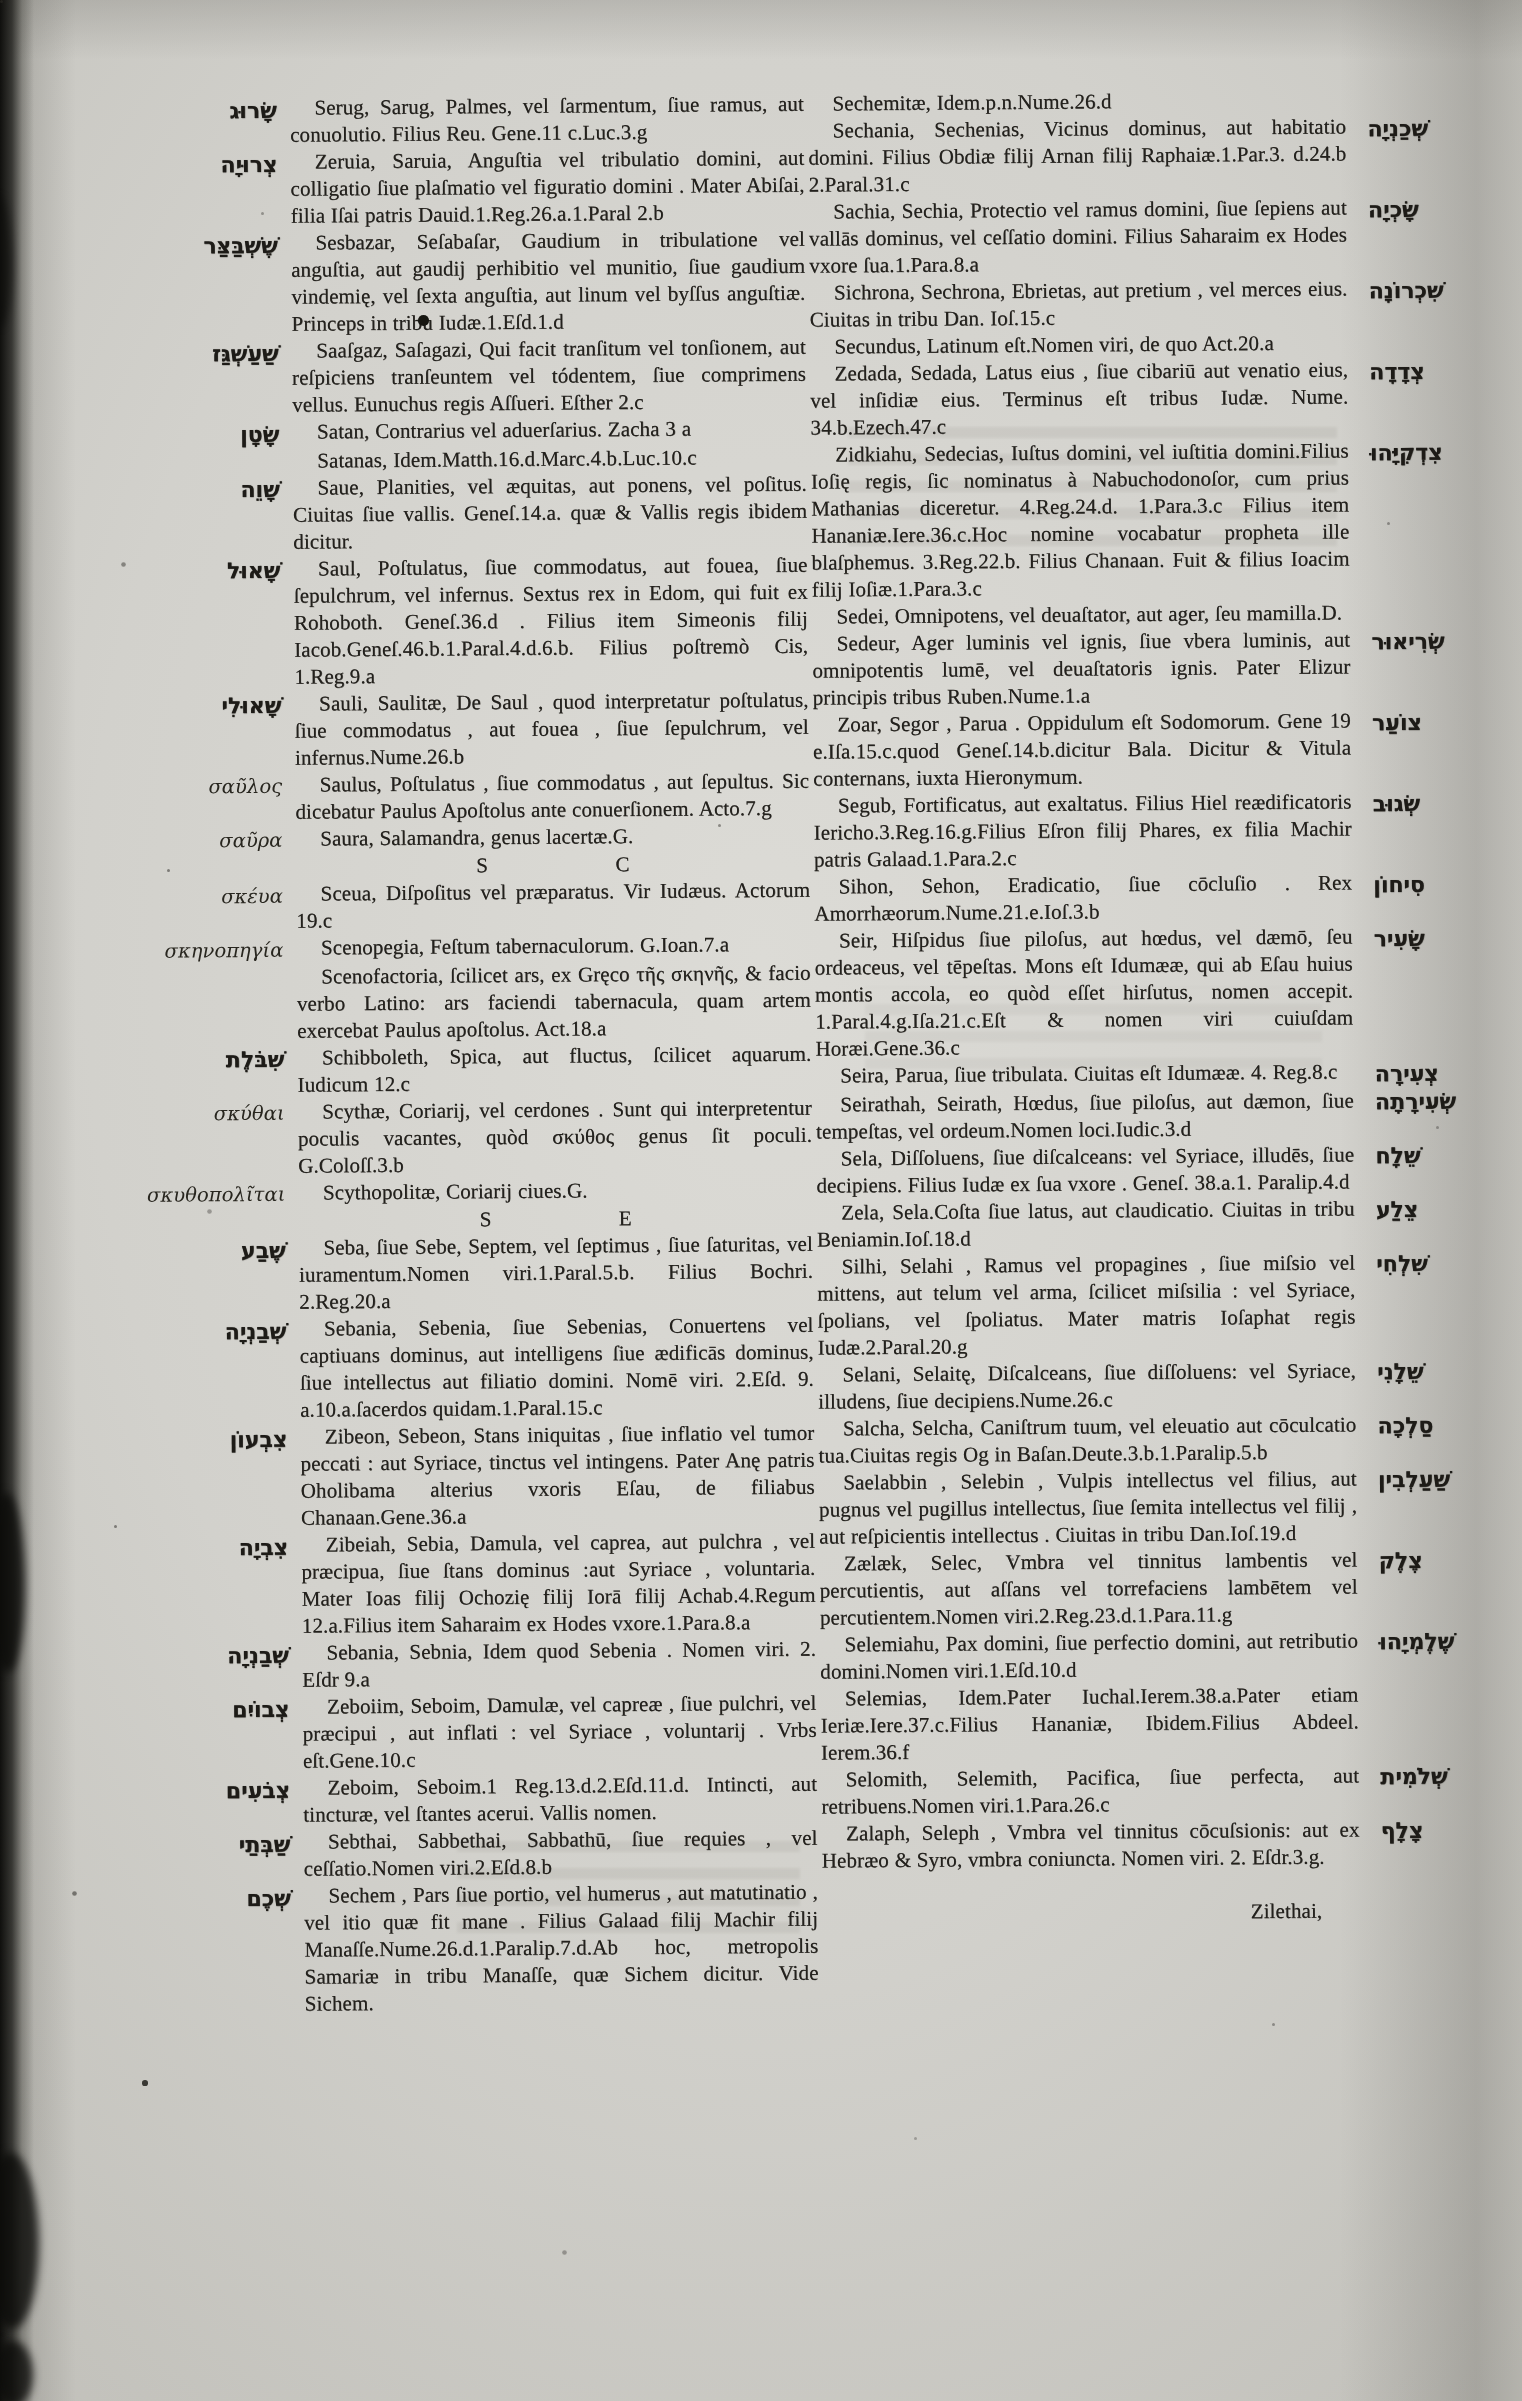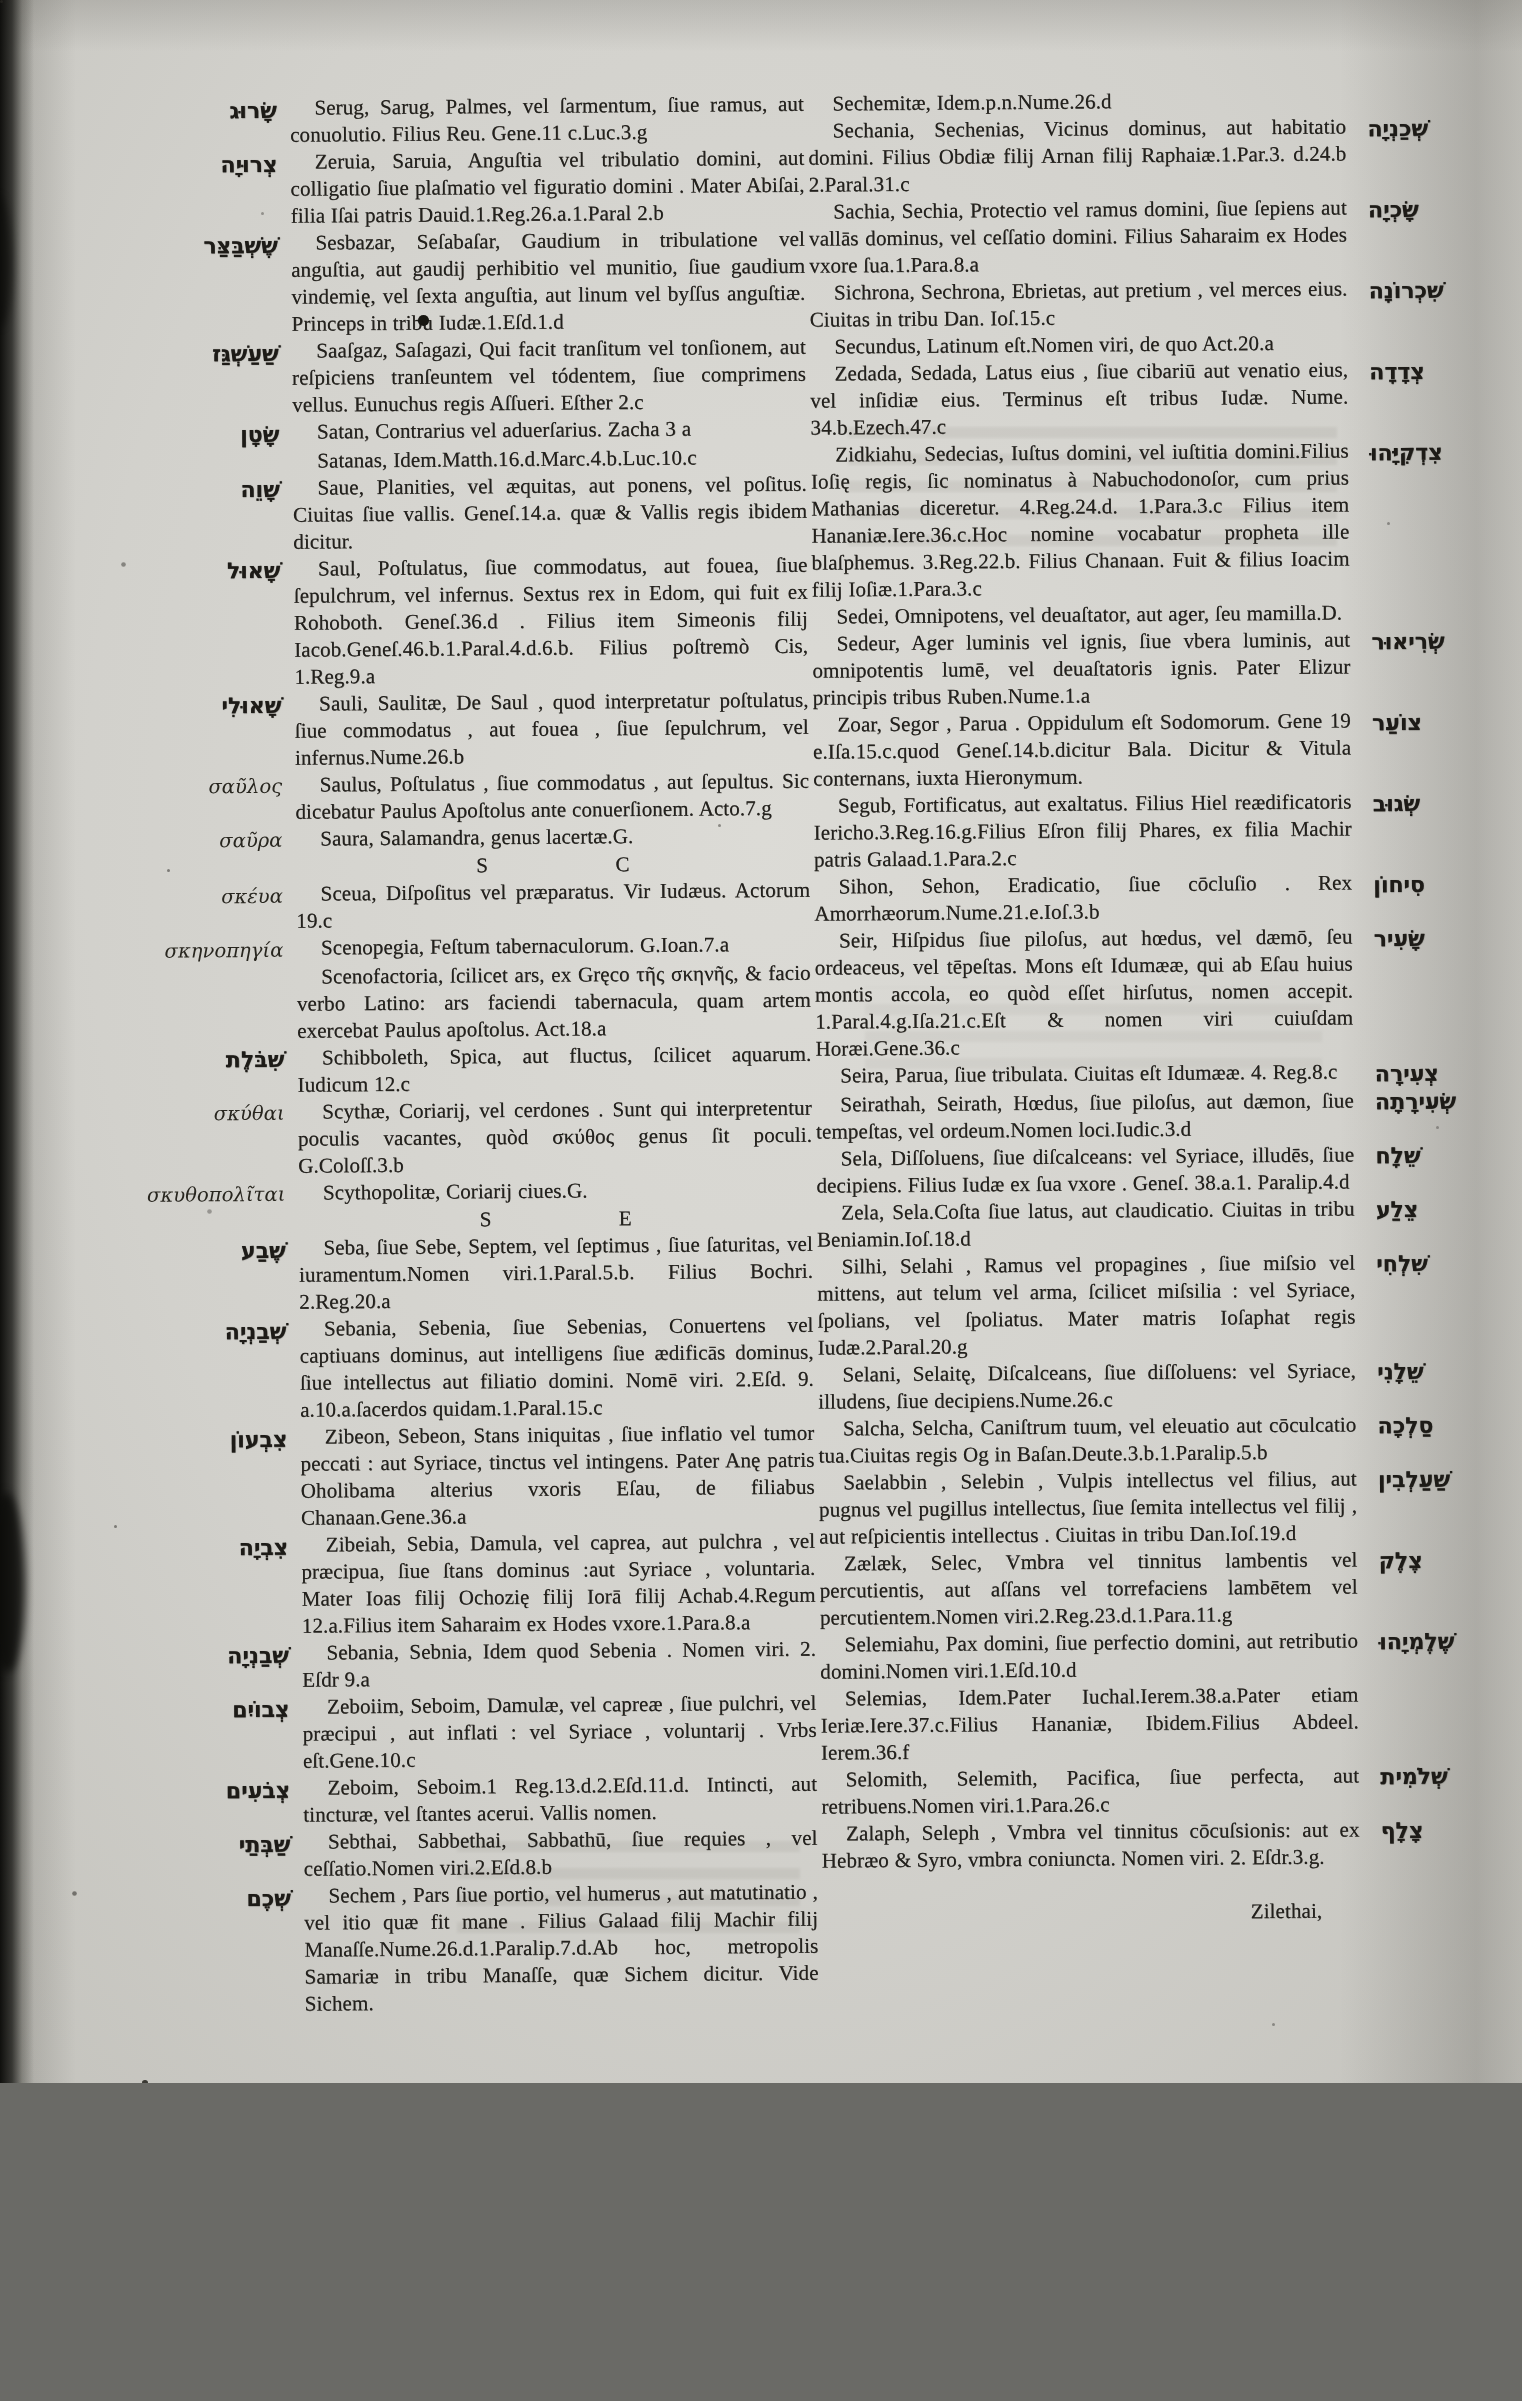--- a/index.html
+++ b/index.html
@@ -1,17 +1,17 @@
 <!DOCTYPE html>
 <html style="font-size:13px"><head>
 <meta charset="utf-8">
 <style>
   html,body { margin:0; padding:0; background:#6a6a66; }
   .page {
-    position:relative; width:1522px; height:2083px; overflow:hidden;
+    position:relative; width:1522px; height:2401px; overflow:hidden;
     background-color:#c9c8c2;
     background-image:
       linear-gradient(180deg, rgba(90,88,82,0.22) 0%, rgba(0,0,0,0) 2.5%),
       linear-gradient(90deg, rgba(70,68,62,0.30) 0%, rgba(0,0,0,0) 5%, rgba(0,0,0,0) 88%, rgba(92,90,84,0.28) 97%, rgba(120,118,110,0.18) 100%),
       radial-gradient(ellipse 1224px 1795px at 50% 40%, #dcdbd6 0%, #d2d1cc 55%, #c2c1bb 100%);
     font-family:"Liberation Serif","DejaVu Serif",serif;
     color:#23211d;
   }
   
   .left-edge {

